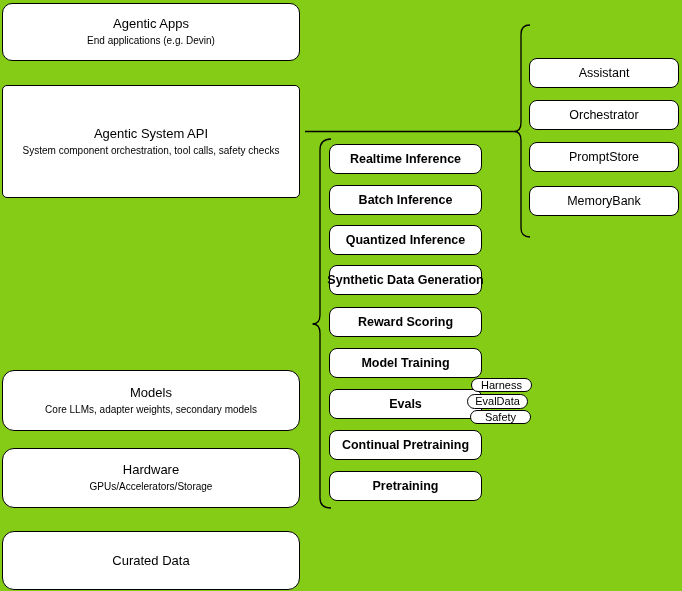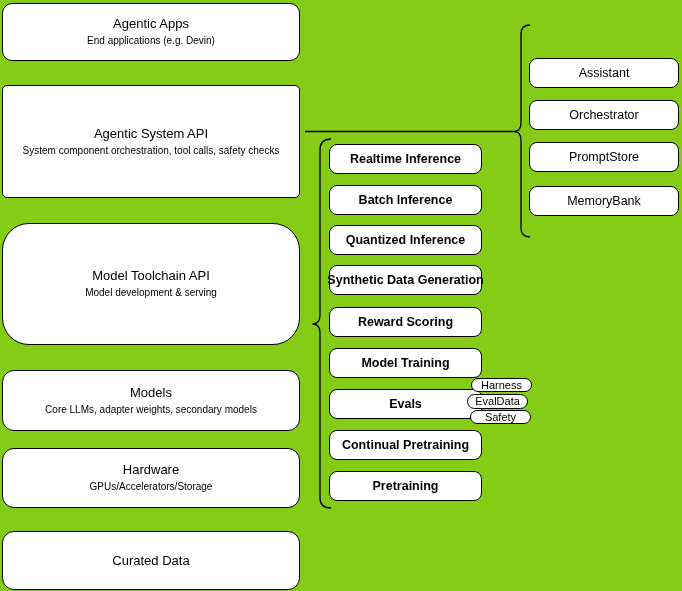--- a/index.html
+++ b/index.html
@@ -96,24 +96,20 @@
   <div class="node stack-node" style="top:3px;height:58px;border-radius:10px">
     <div class="title">Agentic Apps</div>
     <div class="subtitle">End applications (e.g. Devin)</div>
   </div>
 
   <div class="node stack-node" style="top:85px;height:113px;border-radius:5px">
     <div class="title">Agentic System API</div>
     <div class="subtitle">System component orchestration, tool calls, safety checks</div>
   </div>
 
-  <div class="node stack-node" style="top:223px;height:122px;border-radius:27px">
-    <div class="title">Model Toolchain API</div>
-    <div class="subtitle">Model development &amp; serving</div>
-  </div>
 
   <div class="node stack-node" style="top:370px;height:61px;border-radius:12px">
     <div class="title">Models</div>
     <div class="subtitle">Core LLMs, adapter weights, secondary models</div>
   </div>
 
   <div class="node stack-node" style="top:448px;height:60px;border-radius:12px">
     <div class="title">Hardware</div>
     <div class="subtitle">GPUs/Accelerators/Storage</div>
   </div>

